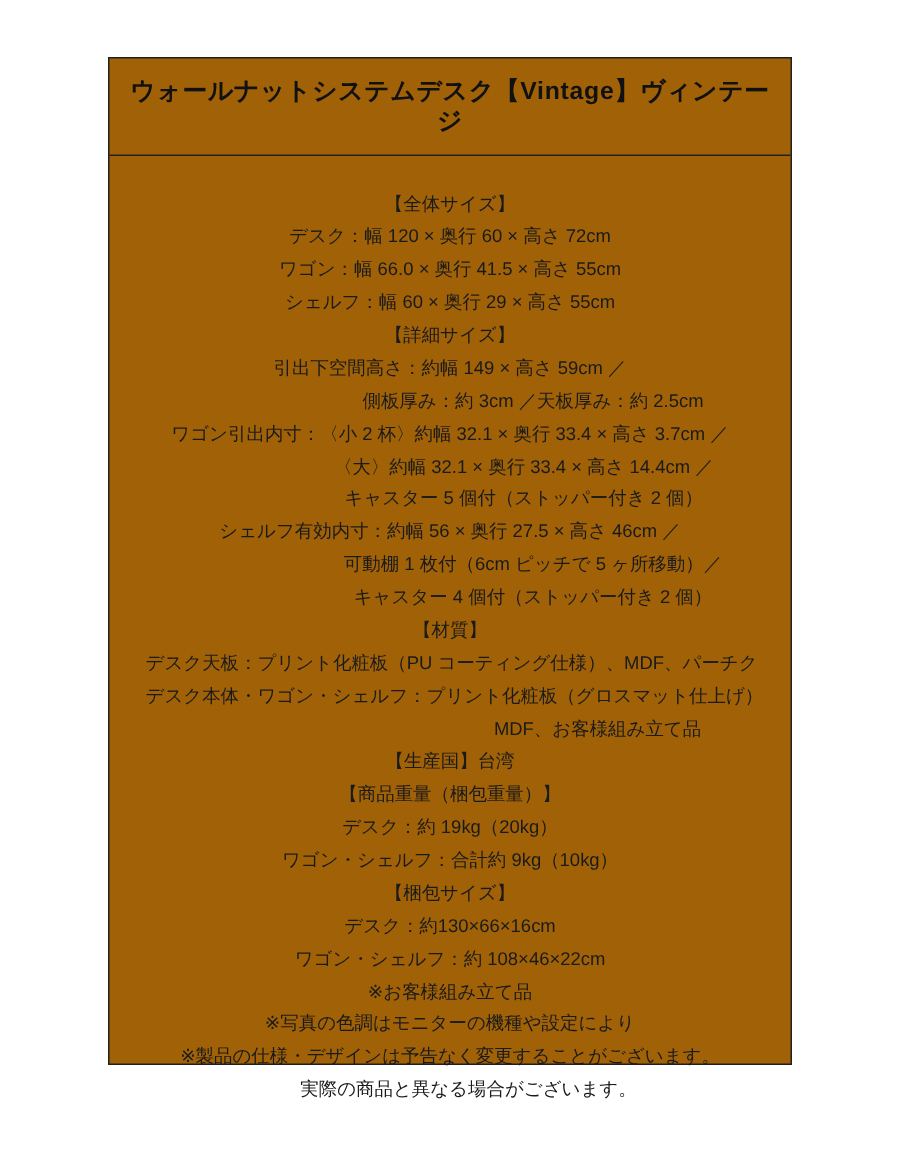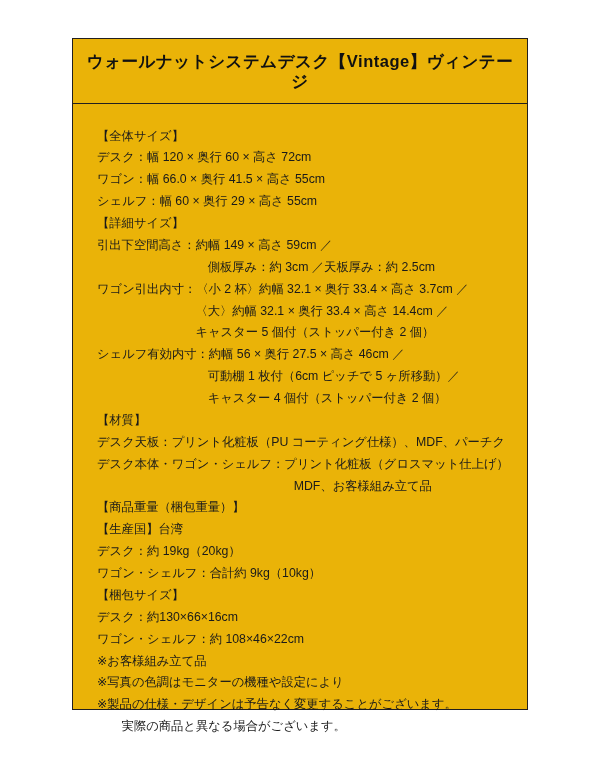--- a/index.html
+++ b/index.html
@@ -15,41 +15,42 @@
     overflow: hidden;
   }
   .spec-sheet {
     position: absolute;
     left: 72px;
     top: 38px;
     width: 456px;
     height: 672px;
     border: 1px solid #221f1f;
     box-sizing: border-box;
-    background: #eab308;
+    background: #a16207;
   }
   .sheet-title {
     font-size: 16.5px;
     font-weight: bold;
     text-align: center;
     letter-spacing: 0.5px;
     padding: 13px 6px 11px 6px;
     border-bottom: 1px solid #221f1f;
     color: #111111;
     line-height: 1.2;
   }
   .sheet-body {
     padding: 22px 24px 10px 24px;
     font-size: 12.3px;
     line-height: 1.78;
     color: #1a1a1a;
   }
   .line {
     white-space: pre;
     overflow: hidden;
+    text-align: center;
   }
 </style>
 </head>
 <body>
 
 <div class="spec-sheet">
   <div class="sheet-title">ウォールナットシステムデスク【Vintage】ヴィンテージ</div>
   <div class="sheet-body">
     <div class="line">【全体サイズ】</div>
     <div class="line">デスク：幅 120 × 奥行 60 × 高さ 72cm</div>
@@ -61,22 +62,22 @@
     <div class="line">ワゴン引出内寸：〈小 2 杯〉約幅 32.1 × 奥行 33.4 × 高さ 3.7cm ／</div>
     <div class="line">　　　　　　　　〈大〉約幅 32.1 × 奥行 33.4 × 高さ 14.4cm ／</div>
     <div class="line">　　　　　　　　キャスター 5 個付（ストッパー付き 2 個）</div>
     <div class="line">シェルフ有効内寸：約幅 56 × 奥行 27.5 × 高さ 46cm ／</div>
     <div class="line">　　　　　　　　　可動棚 1 枚付（6cm ピッチで 5 ヶ所移動）／</div>
     <div class="line">　　　　　　　　　キャスター 4 個付（ストッパー付き 2 個）</div>
     <div class="line">【材質】</div>
     <div class="line">デスク天板：プリント化粧板（PU コーティング仕様）、MDF、パーチクルボード</div>
     <div class="line">デスク本体・ワゴン・シェルフ：プリント化粧板（グロスマット仕上げ）、</div>
     <div class="line">　　　　　　　　　　　　　　　　MDF、お客様組み立て品</div>
+    <div class="line">【生産国】台湾</div>
     <div class="line">【商品重量（梱包重量）】</div>
-    <div class="line">【生産国】台湾</div>
     <div class="line">デスク：約 19kg（20kg）</div>
     <div class="line">ワゴン・シェルフ：合計約 9kg（10kg）</div>
     <div class="line">【梱包サイズ】</div>
     <div class="line">デスク：約130×66×16cm</div>
     <div class="line">ワゴン・シェルフ：約 108×46×22cm</div>
     <div class="line">※お客様組み立て品</div>
     <div class="line">※写真の色調はモニターの機種や設定により</div>
     <div class="line">※製品の仕様・デザインは予告なく変更することがございます。</div>
     <div class="line">　　実際の商品と異なる場合がございます。</div>
   </div>

